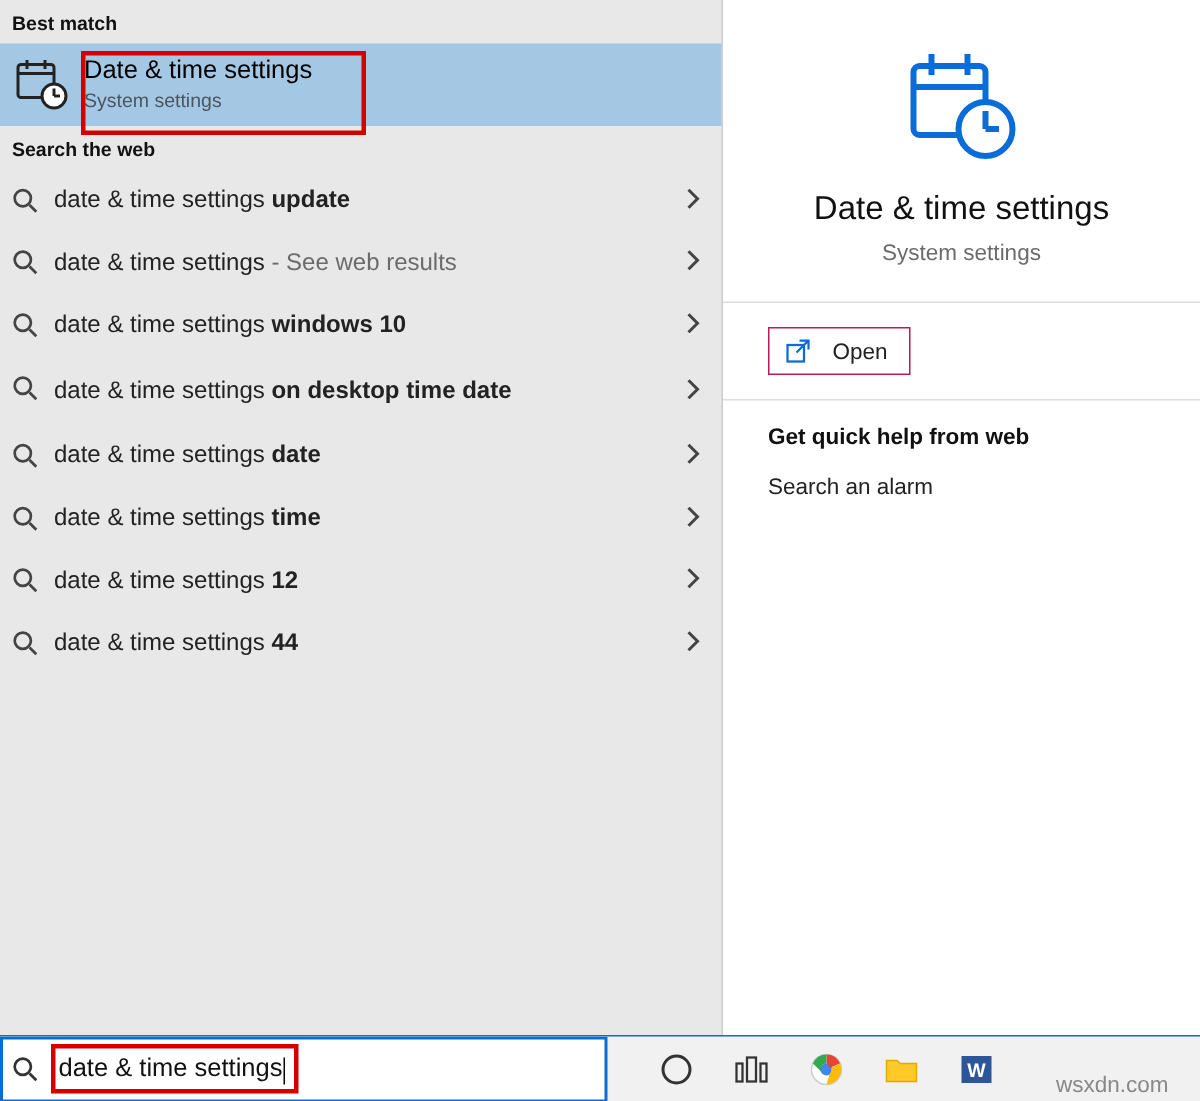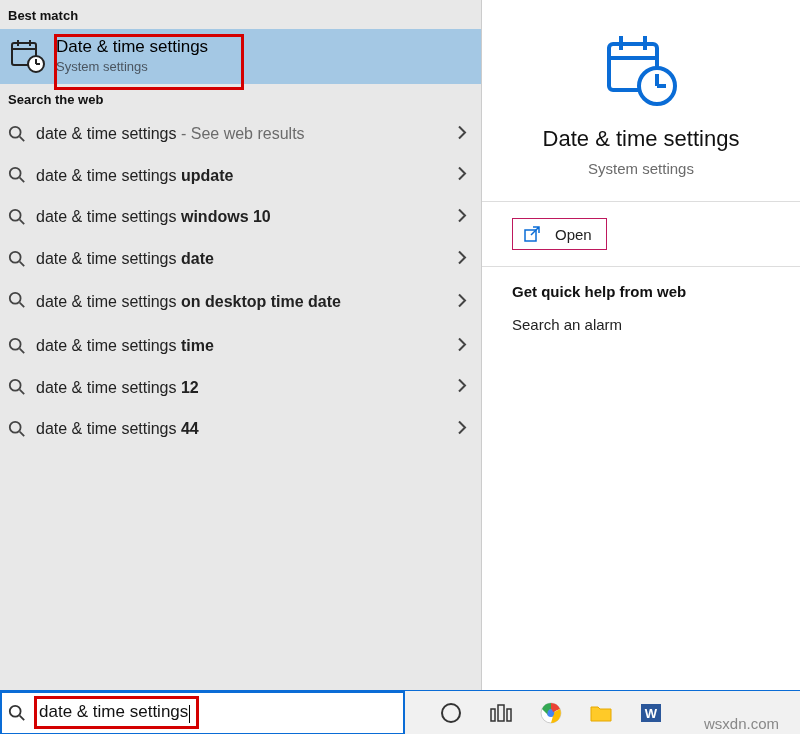--- a/index.html
+++ b/index.html
@@ -72,61 +72,61 @@
     <div class="hl-box hl-best"></div>
 
     <div class="sect-label">Search the web</div>
 
     <div class="list">
       <div class="row">
         <span class="srch-ico"><svg viewBox="0 0 20 20">
               <circle cx="8" cy="8" r="6" fill="none" stroke="#444" stroke-width="2"></circle>
               <line x1="13" y1="13" x2="18" y2="18" stroke="#444" stroke-width="2"></line>
             </svg></span>
+        <span class="row-text"><span>date &amp; time settings </span><b>update</b></span>
+        <span class="chev"><svg width="10" height="14" viewBox="0 0 10 14">
+              <path d="M2 1 L8 7 L2 13" fill="none" stroke="#444" stroke-width="2"></path>
+            </svg></span>
+      </div>
+      <div class="row">
+        <span class="srch-ico"><svg viewBox="0 0 20 20">
+              <circle cx="8" cy="8" r="6" fill="none" stroke="#444" stroke-width="2"></circle>
+              <line x1="13" y1="13" x2="18" y2="18" stroke="#444" stroke-width="2"></line>
+            </svg></span>
         <span class="row-text"><span>date &amp; time settings</span><span class="dim"> - See web results</span></span>
         <span class="chev"><svg width="10" height="14" viewBox="0 0 10 14">
               <path d="M2 1 L8 7 L2 13" fill="none" stroke="#444" stroke-width="2"></path>
             </svg></span>
       </div>
       <div class="row">
         <span class="srch-ico"><svg viewBox="0 0 20 20">
               <circle cx="8" cy="8" r="6" fill="none" stroke="#444" stroke-width="2"></circle>
               <line x1="13" y1="13" x2="18" y2="18" stroke="#444" stroke-width="2"></line>
             </svg></span>
-        <span class="row-text"><span>date &amp; time settings </span><b>update</b></span>
-        <span class="chev"><svg width="10" height="14" viewBox="0 0 10 14">
-              <path d="M2 1 L8 7 L2 13" fill="none" stroke="#444" stroke-width="2"></path>
-            </svg></span>
-      </div>
-      <div class="row">
-        <span class="srch-ico"><svg viewBox="0 0 20 20">
-              <circle cx="8" cy="8" r="6" fill="none" stroke="#444" stroke-width="2"></circle>
-              <line x1="13" y1="13" x2="18" y2="18" stroke="#444" stroke-width="2"></line>
-            </svg></span>
         <span class="row-text"><span>date &amp; time settings </span><b>windows 10</b></span>
         <span class="chev"><svg width="10" height="14" viewBox="0 0 10 14">
               <path d="M2 1 L8 7 L2 13" fill="none" stroke="#444" stroke-width="2"></path>
             </svg></span>
       </div>
+      <div class="row tall">
+        <span class="srch-ico"><svg viewBox="0 0 20 20">
+              <circle cx="8" cy="8" r="6" fill="none" stroke="#444" stroke-width="2"></circle>
+              <line x1="13" y1="13" x2="18" y2="18" stroke="#444" stroke-width="2"></line>
+            </svg></span>
+        <span class="row-text"><span>date &amp; time settings </span><b>on desktop time date</b></span>
+        <span class="chev"><svg width="10" height="14" viewBox="0 0 10 14">
+              <path d="M2 1 L8 7 L2 13" fill="none" stroke="#444" stroke-width="2"></path>
+            </svg></span>
+      </div>
       <div class="row">
         <span class="srch-ico"><svg viewBox="0 0 20 20">
               <circle cx="8" cy="8" r="6" fill="none" stroke="#444" stroke-width="2"></circle>
               <line x1="13" y1="13" x2="18" y2="18" stroke="#444" stroke-width="2"></line>
             </svg></span>
         <span class="row-text"><span>date &amp; time settings </span><b>date</b></span>
-        <span class="chev"><svg width="10" height="14" viewBox="0 0 10 14">
-              <path d="M2 1 L8 7 L2 13" fill="none" stroke="#444" stroke-width="2"></path>
-            </svg></span>
-      </div>
-      <div class="row tall">
-        <span class="srch-ico"><svg viewBox="0 0 20 20">
-              <circle cx="8" cy="8" r="6" fill="none" stroke="#444" stroke-width="2"></circle>
-              <line x1="13" y1="13" x2="18" y2="18" stroke="#444" stroke-width="2"></line>
-            </svg></span>
-        <span class="row-text"><span>date &amp; time settings </span><b>on desktop time date</b></span>
         <span class="chev"><svg width="10" height="14" viewBox="0 0 10 14">
               <path d="M2 1 L8 7 L2 13" fill="none" stroke="#444" stroke-width="2"></path>
             </svg></span>
       </div>
       <div class="row">
         <span class="srch-ico"><svg viewBox="0 0 20 20">
               <circle cx="8" cy="8" r="6" fill="none" stroke="#444" stroke-width="2"></circle>
               <line x1="13" y1="13" x2="18" y2="18" stroke="#444" stroke-width="2"></line>
             </svg></span>
         <span class="row-text"><span>date &amp; time settings </span><b>time</b></span>

